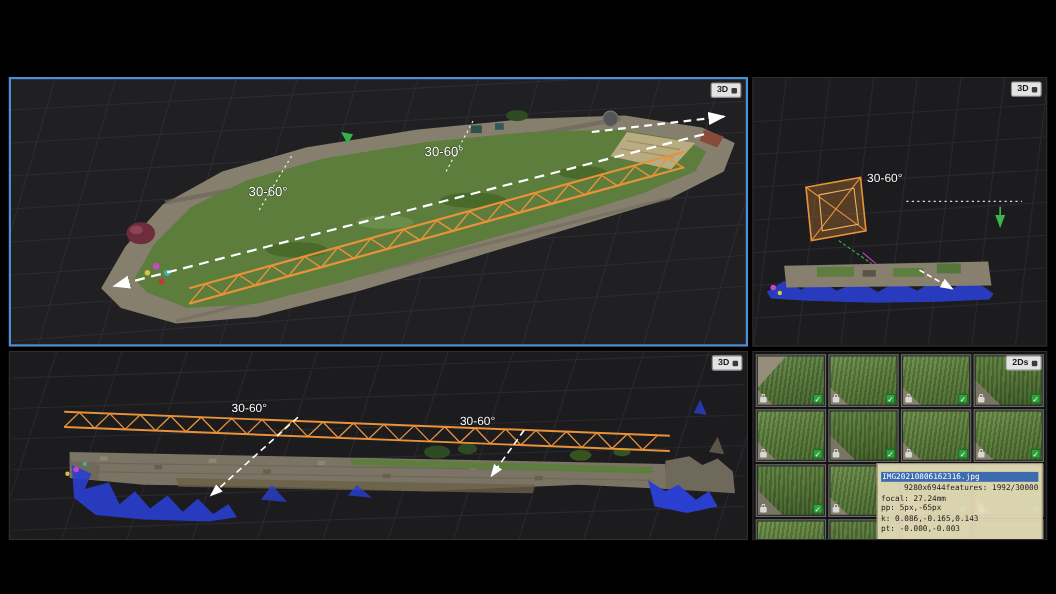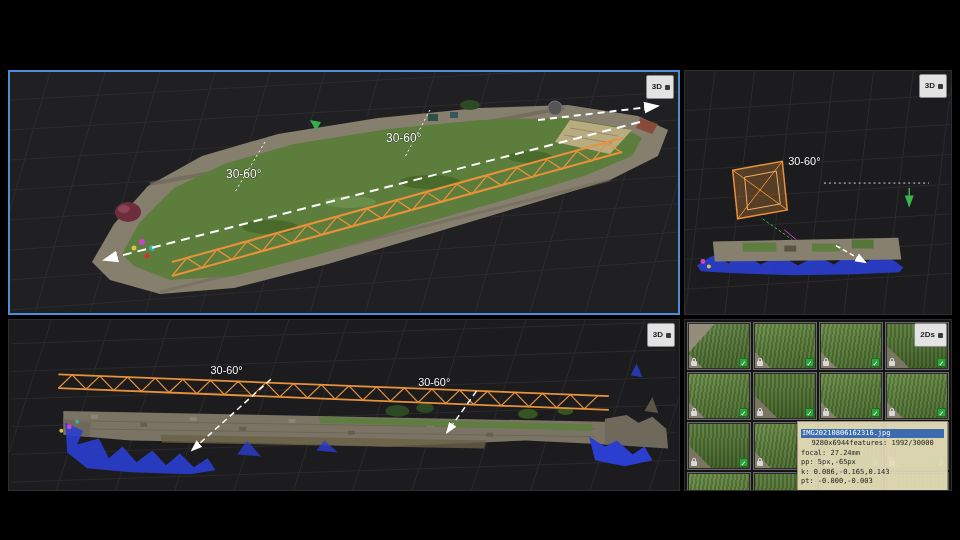--- a/index.html
+++ b/index.html
@@ -8,21 +8,21 @@
   .stage { position:relative; width:960px; height:540px; background:#000; }
 
   .viewport { position:absolute; background:#1c1c1f; overflow:hidden; }
   .vp-main   { left:8px;   top:70px;  width:672px; height:245px; border:2px solid #4a90d9; background:#202023; }
   .vp-side   { left:684px; top:70px;  width:268px; height:245px; border:1px solid #2e2e2e; }
   .vp-front  { left:8px;   top:319px; width:672px; height:172px; border:1px solid #2e2e2e; }
   .vp-images { left:684px; top:319px; width:268px; height:172px; border:1px solid #2e2e2e; background:#141414; padding:2px; }
 
   svg.scene { position:absolute; inset:0; width:100%; height:100%; display:block; }
 
-  .badge { position:absolute; top:3px; right:4px; height:24px; display:flex; align-items:center; gap:3px;
+  .badge { position:absolute; top:3px; right:4px; height:14px; display:flex; align-items:center; gap:3px;
            background:#e3e3e3; border:1px solid #8a8a8a; border-radius:2px; padding:0 3px 0 5px; z-index:5; cursor:pointer; }
   .badge-label { font-size:8px; font-weight:bold; color:#1c1c1c; line-height:1; }
   .badge-icon { width:5px; height:5px; background:#3a3a3a; border-radius:1px; }
 
   .ann { font-size:12px; fill:#ffffff; font-family:"Liberation Sans",sans-serif;
          paint-order:stroke; stroke:rgba(0,0,0,0.55); stroke-width:1px; }
   .ann-sm { font-size:11px; }
 
   
   .thumb-grid { display:grid; grid-template-columns:repeat(4,1fr); gap:2px; }
@@ -44,21 +44,21 @@
   .lock::before { content:""; position:absolute; left:1px; top:-3px; width:2px; height:3px;
                   border:1px solid #d8d8d8; border-bottom:none; border-radius:2px 2px 0 0; }
   .check { position:absolute; right:2px; bottom:2px; width:9px; height:9px; background:#2fa23c; color:#fff;
            font-size:7px; line-height:9px; text-align:center; border-radius:1px; border:1px solid #1c6e26; }
 
   .tooltip { position:absolute; left:112px; top:101px; width:151px; z-index:6;
              background:rgba(228,220,184,0.93); border:1px solid #9a947c; padding:7px 3px;
              font-family:"DejaVu Sans Mono",monospace; font-size:7px; line-height:1.35; color:#1d1d1d;
              box-shadow:0 1px 3px rgba(0,0,0,0.5); }
   .tt-filename { background:#3c6cae; color:#fff; padding:0 1px; margin-bottom:1px; }
-  .tt-row { display:flex; justify-content:center; }
+  .tt-row { display:flex; justify-content:flex-end; }
 </style>
 </head>
 <body>
 
 <div class="stage">
 
   <div class="viewport vp-main">
     <svg class="scene" viewBox="0 0 668 241">
       <defs>
         <marker id="arrW" markerWidth="9" markerHeight="8" refX="7" refY="3" orient="auto" markerUnits="strokeWidth">

